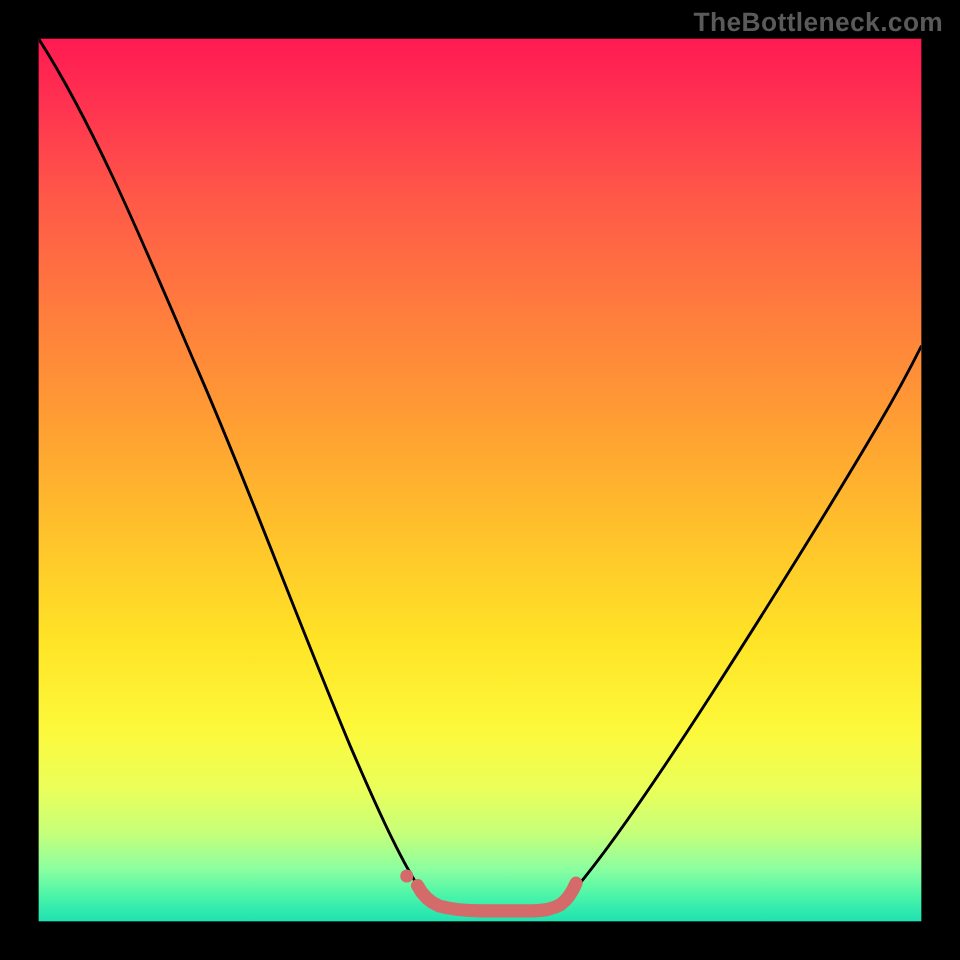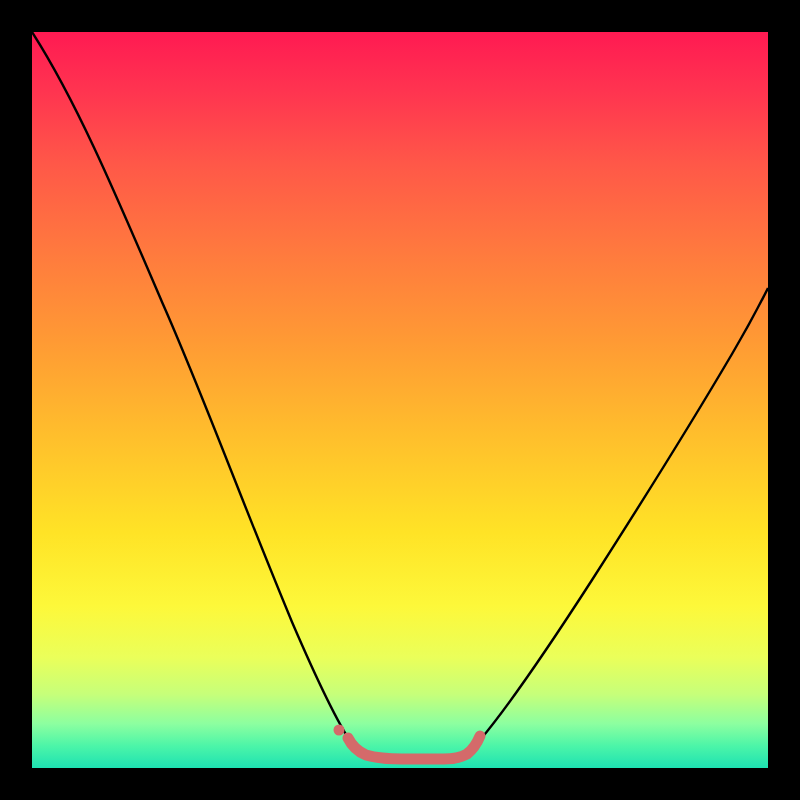--- a/index.html
+++ b/index.html
@@ -89,13 +89,14 @@
                Q 322 718, 334 723
                Q 348 727, 370 727
                L 412 727
                Q 426 727, 435 722
                Q 443 716, 448 704" fill="none" stroke="#d46a6a" stroke-width="11" stroke-linecap="round" stroke-linejoin="round"></path>
 
       <circle cx="307" cy="698" r="5.5" fill="#d46a6a"></circle>
     </svg>
   </div>
 
+  <div class="watermark">TheBottleneck.com</div>
 </div>
 
 </body></html>

